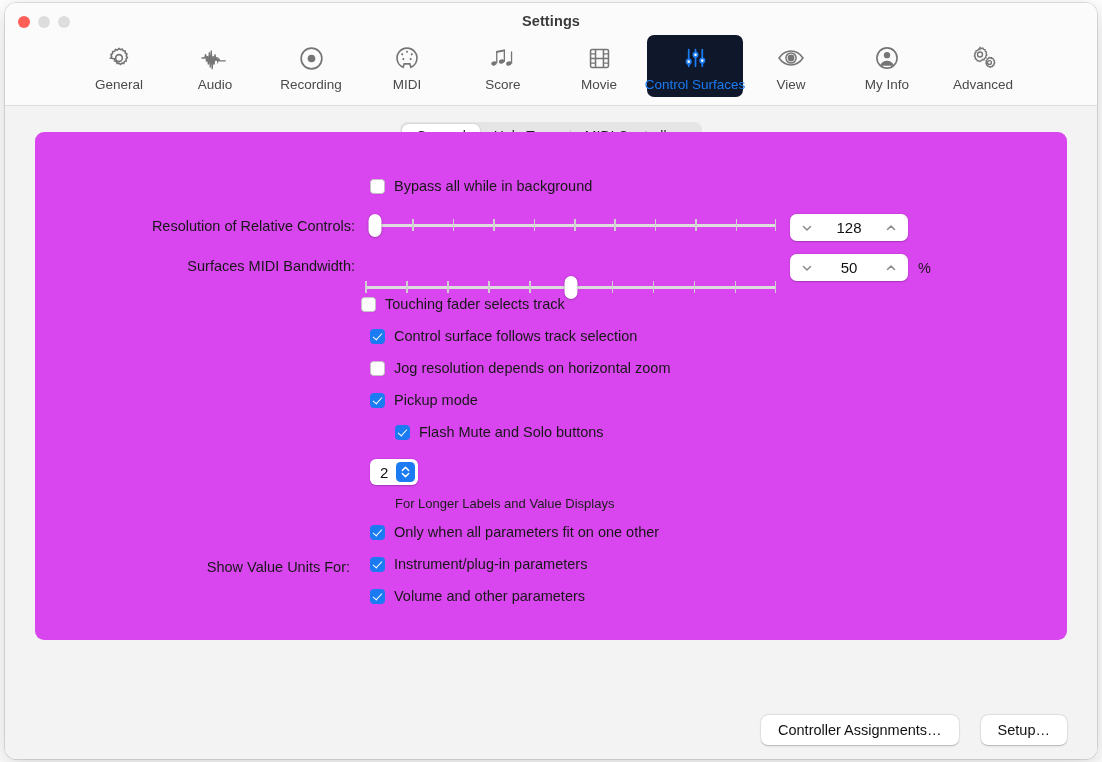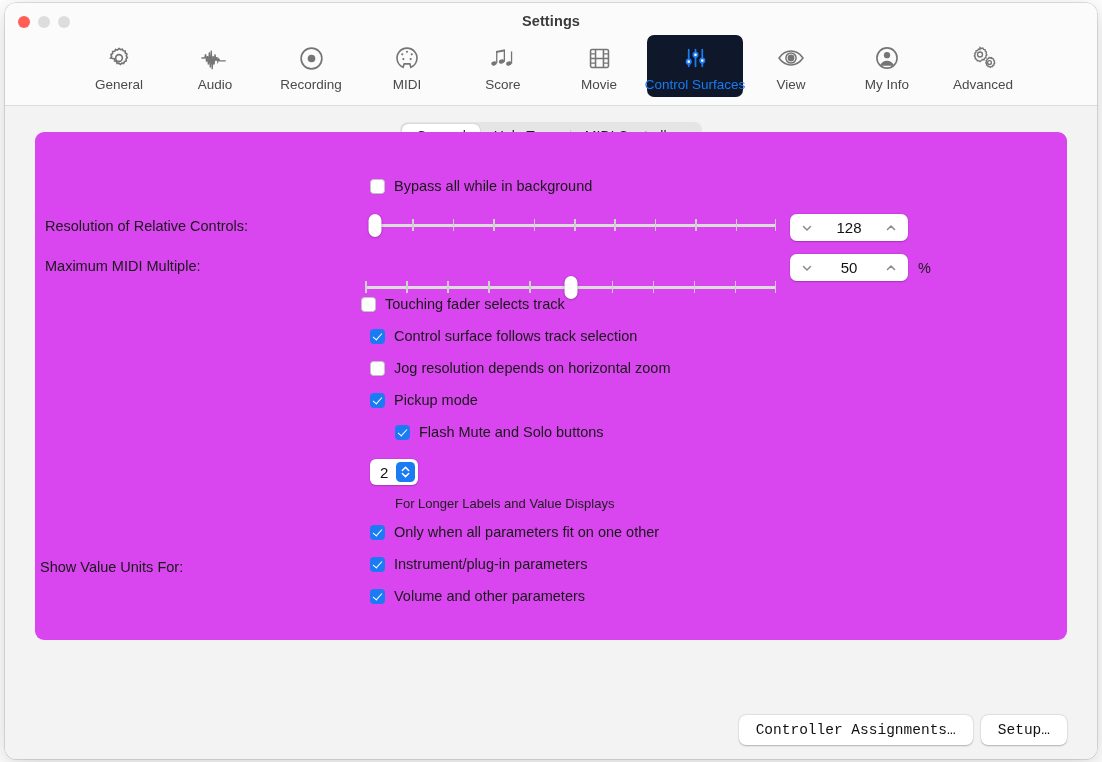--- a/index.html
+++ b/index.html
@@ -151,21 +151,21 @@
   }
 
   .row {
     position: absolute;
     display: flex;
     align-items: center;
   }
   .rlabel {
     position: absolute;
     right: 0;
-    text-align: left;
+    text-align: right;
     font-size: 14.5px;
     color: #181818;
     white-space: nowrap;
   }
 
   
   .cbox {
     width: 15px;
     height: 15px;
     border-radius: 3.5px;
@@ -297,22 +297,21 @@
     color: #1d1d1d;
     white-space: nowrap;
   }
 
   
   #footer {
     position: absolute;
     right: 30px;
     bottom: 14px;
     display: flex;
-    gap: 8px;
-    font-family: Liberation Mono, monospace;
+    gap: 22px;
   }
   .pbtn {
     height: 30px;
     background: #ffffff;
     border-radius: 7px;
     box-shadow: 0 0.5px 1.6px rgba(0,0,0,0.25), 0 0 0 0.5px rgba(0,0,0,0.05);
     display: flex;
     align-items: center;
     justify-content: center;
     padding: 0 17px;
@@ -501,21 +500,21 @@
           </span>
           <span class="val">128</span>
           <span class="chev">
             <svg width="12" height="12" viewBox="0 0 12 12" fill="none" stroke="currentColor" stroke-width="1.5" stroke-linecap="round" stroke-linejoin="round">
                 <path d="M2.5 7.5L6 4l3.5 3.5"></path>
               </svg>
           </span>
         </div>
       </div>
 
-      <div class="rlabel" style="width:310px; left:10px; top:126px;">Maximum MIDI Multiple:</div>
+      <div class="rlabel" style="width:310px; left:10px; top:126px;">Surfaces MIDI Bandwidth:</div>
       <div class="slider" style="left:330px; top:122px; width:411px;">
         <div class="strack"></div>
         <div class="tick" style="left:0%;"></div>
         <div class="tick" style="left:10%;"></div>
         <div class="tick" style="left:20%;"></div>
         <div class="tick" style="left:30%;"></div>
         <div class="tick" style="left:40%;"></div>
         <div class="tick" style="left:50%;"></div>
         <div class="tick" style="left:60%;"></div>
         <div class="tick" style="left:70%;"></div>

